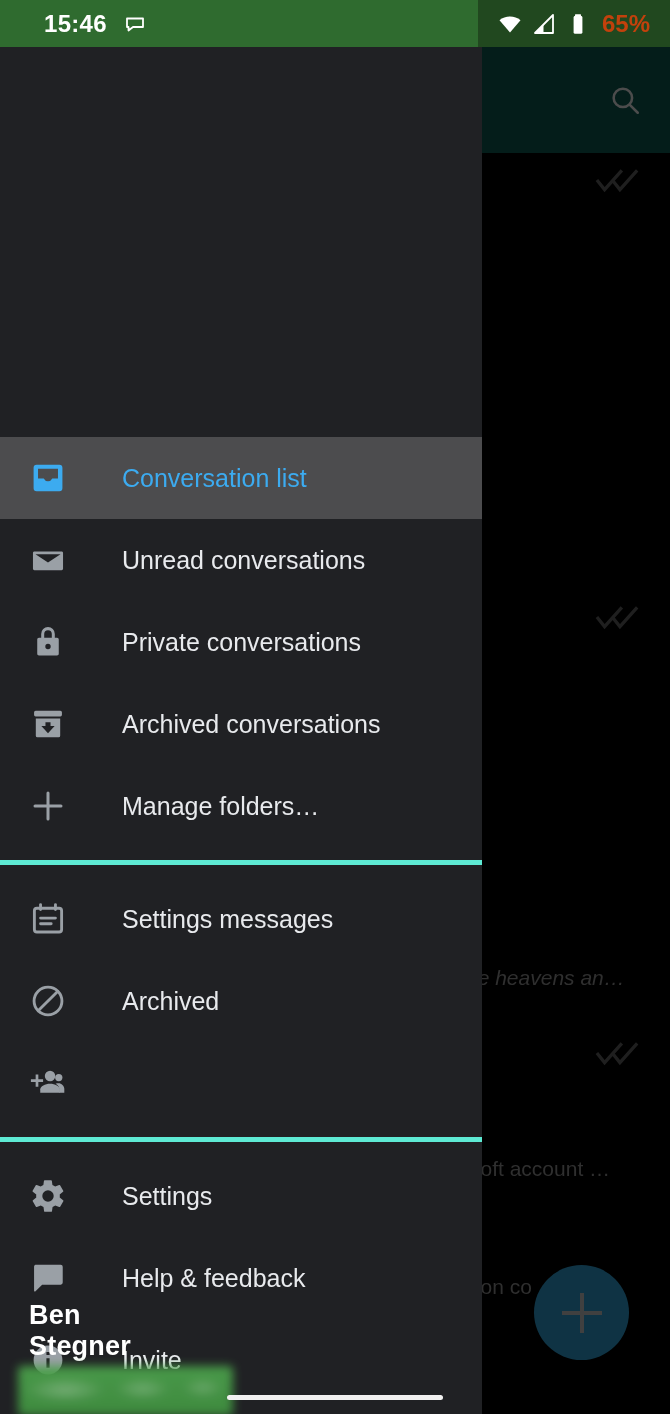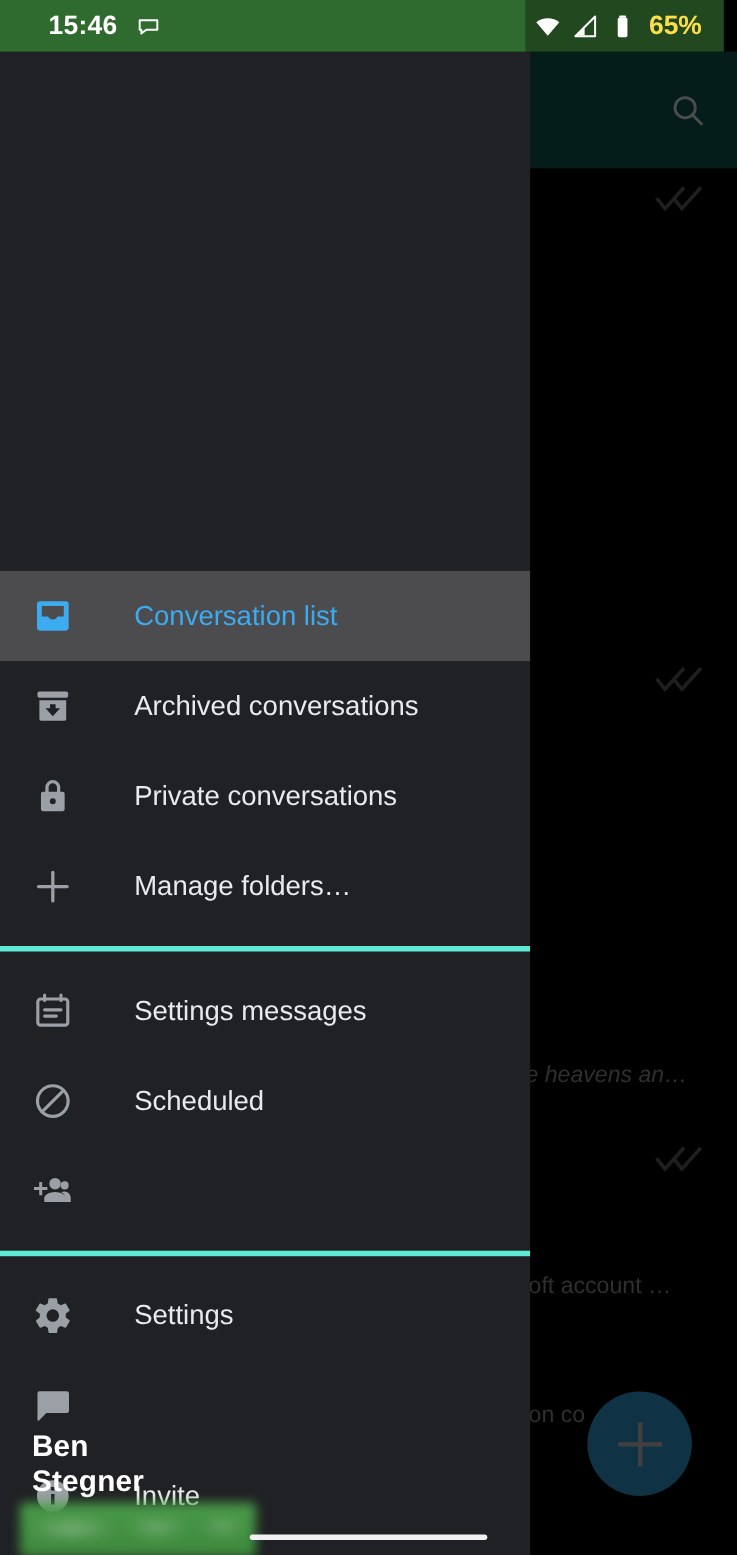--- a/index.html
+++ b/index.html
@@ -62,21 +62,21 @@
   }
   #bg-fab .plus::before,
   #bg-fab .plus::after {
     content:""; position:absolute; background:#757575;
   }
   #bg-fab .plus::before { left:0; top:18px; width:40px; height:4px; }
   #bg-fab .plus::after  { top:0; left:18px; height:40px; width:4px; }
 
   
   #status-bar {
-    position:absolute; left:0; top:0; right:12px; height:47px;
+    position:absolute; left:0; top:0; right:0; height:47px;
     display:flex; align-items:center;
     z-index:30;
   }
   #status-bar .sb-left-bg {
     position:absolute; left:0; top:0; width:478px; height:47px;
     background:#2f6b2f;
   }
   #status-bar .sb-right-bg {
     position:absolute; left:478px; top:0; right:0; height:47px;
     background:#21481f;
@@ -93,21 +93,21 @@
   #status-msg-icon { width:24px; height:24px; color:#fff; }
   #status-msg-icon svg { display:block; width:24px; height:24px; }
 
   #status-right {
     position:absolute; right:20px; top:0; height:47px; z-index:2;
     display:flex; align-items:center; gap:10px;
   }
   #status-right .si { width:24px; height:24px; color:#fff; }
   #status-right .si svg { display:block; width:24px; height:24px; }
   #status-battery-pct {
-    color:#fde047; font-size:24px; font-weight:bold; margin-left:2px;
+    color:#c2410c; font-size:24px; font-weight:bold; margin-left:2px;
   }
 
   
   #scrim {
     position:absolute; left:478px; top:47px; right:0; bottom:0;
     background:rgba(0,0,0,0.45);
     z-index:12;
   }
 
   
@@ -301,38 +301,46 @@
       <div class="menu-group">
         <div class="menu-item selected">
           <span class="menu-icon">
             <svg viewBox="0 0 24 24" fill="currentColor">
               <path d="M4.8 3.6h14.4a1.9 1.9 0 0 1 1.9 1.9v13a1.9 1.9 0 0 1-1.9 1.9H4.8a1.9 1.9 0 0 1-1.9-1.9v-13a1.9 1.9 0 0 1 1.9-1.9zm.9 2.6v6.1h3.6a3 3 0 0 0 5.4 0h3.6V6.2z"></path>
             </svg>
           </span>
           <span class="menu-label">Conversation list</span>
         </div>
 
+        <div class="menu-item">
+          <span class="menu-icon">
+            <svg viewBox="0 0 24 24" fill="currentColor">
+              <path d="M3.4 6.6h17.2c.5 0 .9.4.9.9v10c0 .5-.4.9-.9.9H3.4a.9.9 0 0 1-.9-.9v-10c0-.5.4-.9.9-.9zm.7 1.7 7.9 5.3 7.9-5.3z"></path>
+            </svg>
+          </span>
+          <span class="menu-label">Unread conversations</span>
+        </div>
+
+        <div class="menu-item">
+          <span class="menu-icon">
+            <svg viewBox="0 0 24 24" fill="currentColor">
+              <path d="M12 2.6a4.3 4.3 0 0 0-4.3 4.3v2.4H6.3c-.6 0-1.1.5-1.1 1.1v9c0 .6.5 1.1 1.1 1.1h11.4c.6 0 1.1-.5 1.1-1.1v-9c0-.6-.5-1.1-1.1-1.1h-1.4V6.9A4.3 4.3 0 0 0 12 2.6zm0 1.9a2.4 2.4 0 0 1 2.4 2.4v2.4H9.6V6.9A2.4 2.4 0 0 1 12 4.5zm0 8.6a1.7 1.7 0 1 1 0 3.4 1.7 1.7 0 0 1 0-3.4z"></path>
+            </svg>
+          </span>
+          <span class="menu-label">Private conversations</span>
+        </div>
 
         <div class="menu-item">
           <span class="menu-icon">
             <svg viewBox="0 0 24 24" fill="currentColor">
               <rect x="3.2" y="3.6" width="17.6" height="3.6" rx="1"></rect>
               <path d="M4.3 8.6h15.4v10.8a1 1 0 0 1-1 1H5.3a1 1 0 0 1-1-1zm7.7 9.2 4.2-4.6h-2.6v-2.3h-3.2v2.3H7.8z"></path>
             </svg>
           </span>
           <span class="menu-label">Archived conversations</span>
-        </div>
-
-        <div class="menu-item">
-          <span class="menu-icon">
-            <svg viewBox="0 0 24 24" fill="currentColor">
-              <path d="M12 2.6a4.3 4.3 0 0 0-4.3 4.3v2.4H6.3c-.6 0-1.1.5-1.1 1.1v9c0 .6.5 1.1 1.1 1.1h11.4c.6 0 1.1-.5 1.1-1.1v-9c0-.6-.5-1.1-1.1-1.1h-1.4V6.9A4.3 4.3 0 0 0 12 2.6zm0 1.9a2.4 2.4 0 0 1 2.4 2.4v2.4H9.6V6.9A2.4 2.4 0 0 1 12 4.5zm0 8.6a1.7 1.7 0 1 1 0 3.4 1.7 1.7 0 0 1 0-3.4z"></path>
-            </svg>
-          </span>
-          <span class="menu-label">Private conversations</span>
         </div>
 
         <div class="menu-item">
           <span class="menu-icon">
             <svg viewBox="0 0 24 24" fill="none" stroke="currentColor" stroke-width="1.9" stroke-linecap="round">
               <line x1="12" y1="3.8" x2="12" y2="20.2"></line>
               <line x1="3.8" y1="12" x2="20.2" y2="12"></line>
             </svg>
           </span>
           <span class="menu-label">Manage folders…</span>
@@ -353,21 +361,21 @@
           <span class="menu-label">Settings messages</span>
         </div>
 
         <div class="menu-item">
           <span class="menu-icon">
             <svg viewBox="0 0 24 24" fill="none" stroke="currentColor" stroke-width="1.8">
               <circle cx="12" cy="12" r="8.8"></circle>
               <line x1="5.8" y1="18.2" x2="18.2" y2="5.8" stroke-linecap="round"></line>
             </svg>
           </span>
-          <span class="menu-label">Scheduled</span>
+          <span class="menu-label">Archived</span>
         </div>
 
         <div class="menu-item">
           <span class="menu-icon">
             <svg viewBox="0 0 24 24" fill="currentColor">
               <circle cx="13.3" cy="7.6" r="3.3"></circle>
               <path d="M13.3 12.4c-3.1 0-6.2 1.6-6.2 3.6v2.2h12.4v-2.2c0-2-3.1-3.6-6.2-3.6z"></path>
               <circle cx="18.8" cy="8.6" r="2.3"></circle>
               <path d="M18.8 12.1c-.7 0-1.4.1-2 .3 1.4.8 2.3 1.9 2.3 3.2v2.6h3.2v-2.6c0-1.9-1.9-3.5-3.5-3.5z"></path>
               <path d="M4.2 6.6h1.7v3h3v1.7h-3v3H4.2v-3h-3V9.6h3z"></path>
@@ -385,20 +393,21 @@
           </span>
           <span class="menu-label">Settings</span>
         </div>
 
         <div class="menu-item">
           <span class="menu-icon">
             <svg viewBox="0 0 24 24" fill="currentColor">
               <path d="M4 3.6h16a1.3 1.3 0 0 1 1.3 1.3v10a1.3 1.3 0 0 1-1.3 1.3H8.3L4.1 20.4a.55.55 0 0 1-.9-.43V4.9A1.3 1.3 0 0 1 4 3.6zm7 3.1h2v5h-2zm0 6.4h2v2h-2z"></path>
             </svg>
           </span>
+          <span class="menu-label">Help &amp; feedback</span>
         </div>
 
         <div class="menu-item">
           <span class="menu-icon">
             <svg viewBox="0 0 24 24" fill="currentColor">
               <path d="M12 2.9A9.1 9.1 0 1 0 12 21.1 9.1 9.1 0 0 0 12 2.9zm1 14h-2v-6h2zm0-8h-2v-2h2z"></path>
             </svg>
           </span>
           <span class="menu-label">Invite</span>
         </div>

